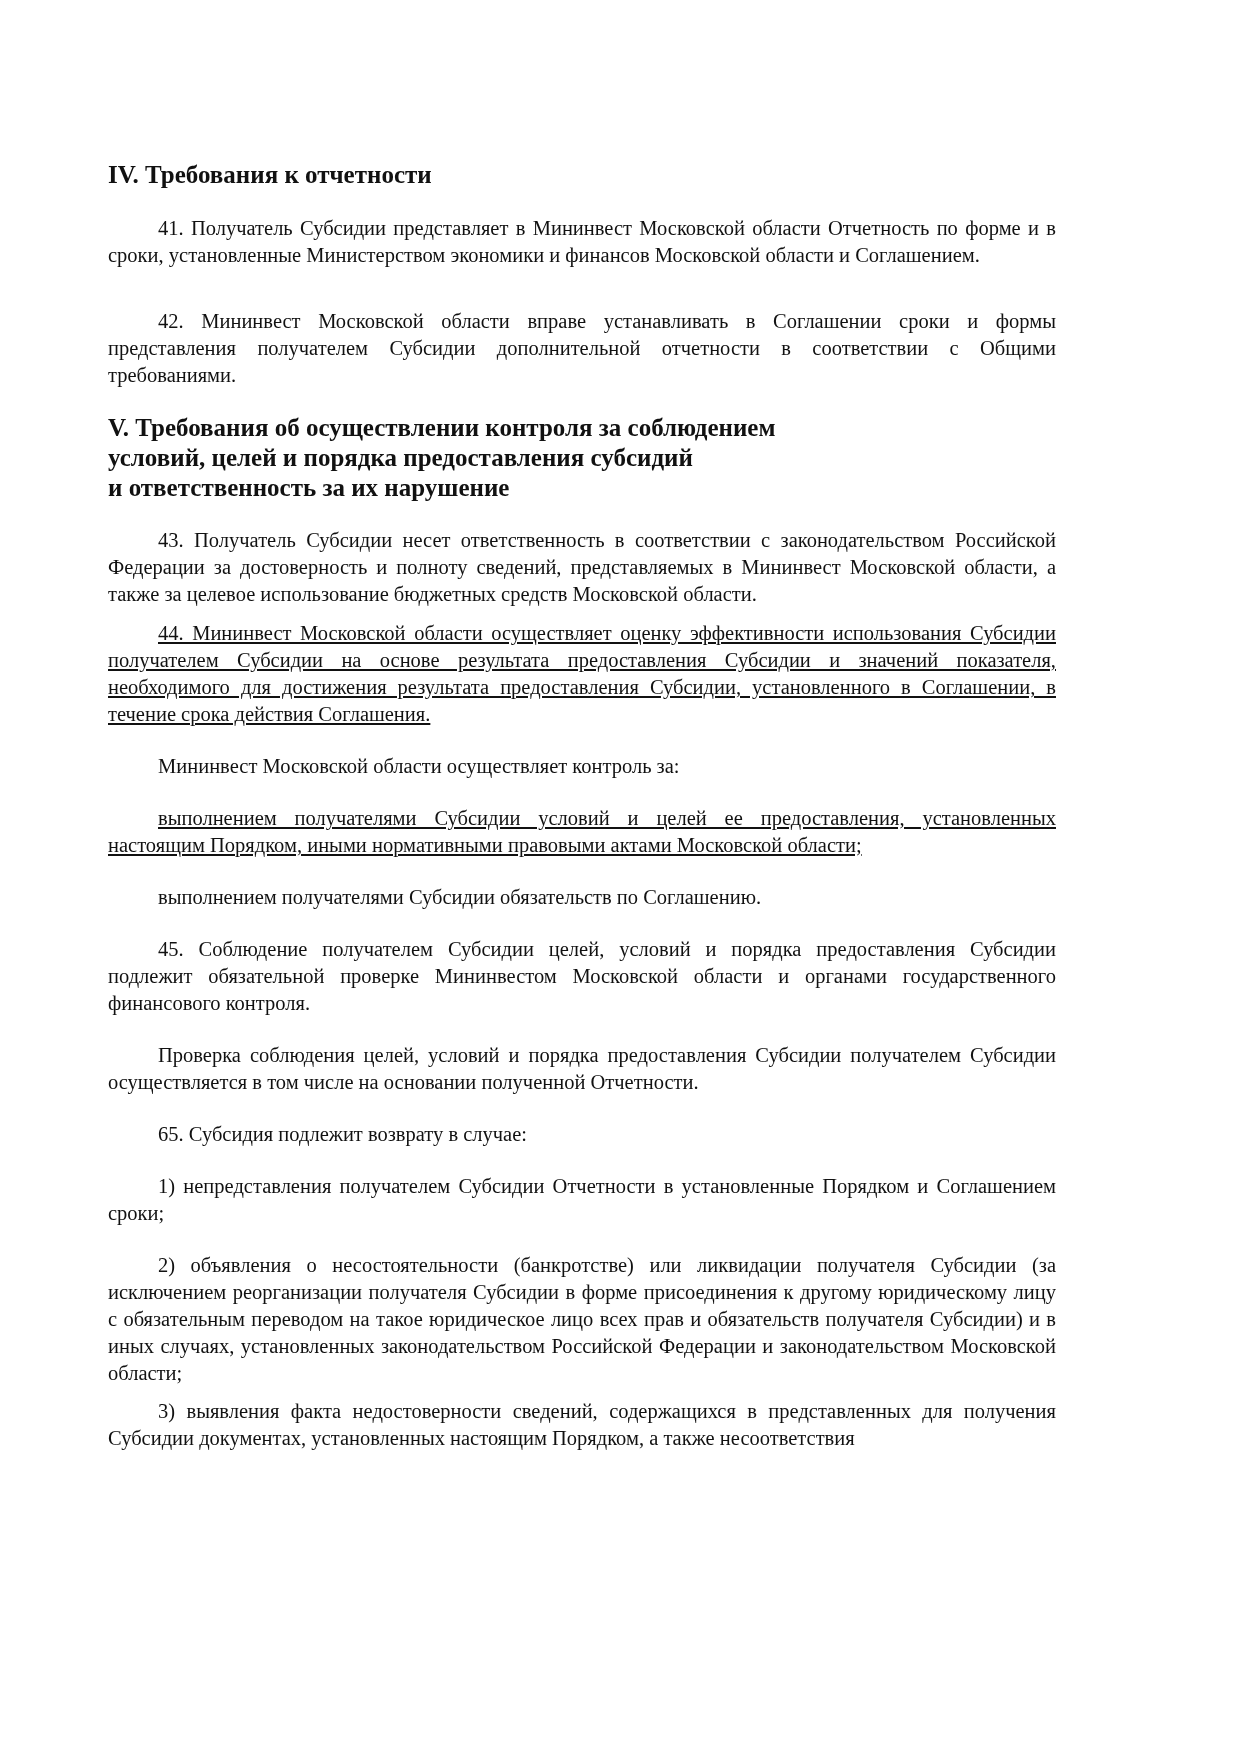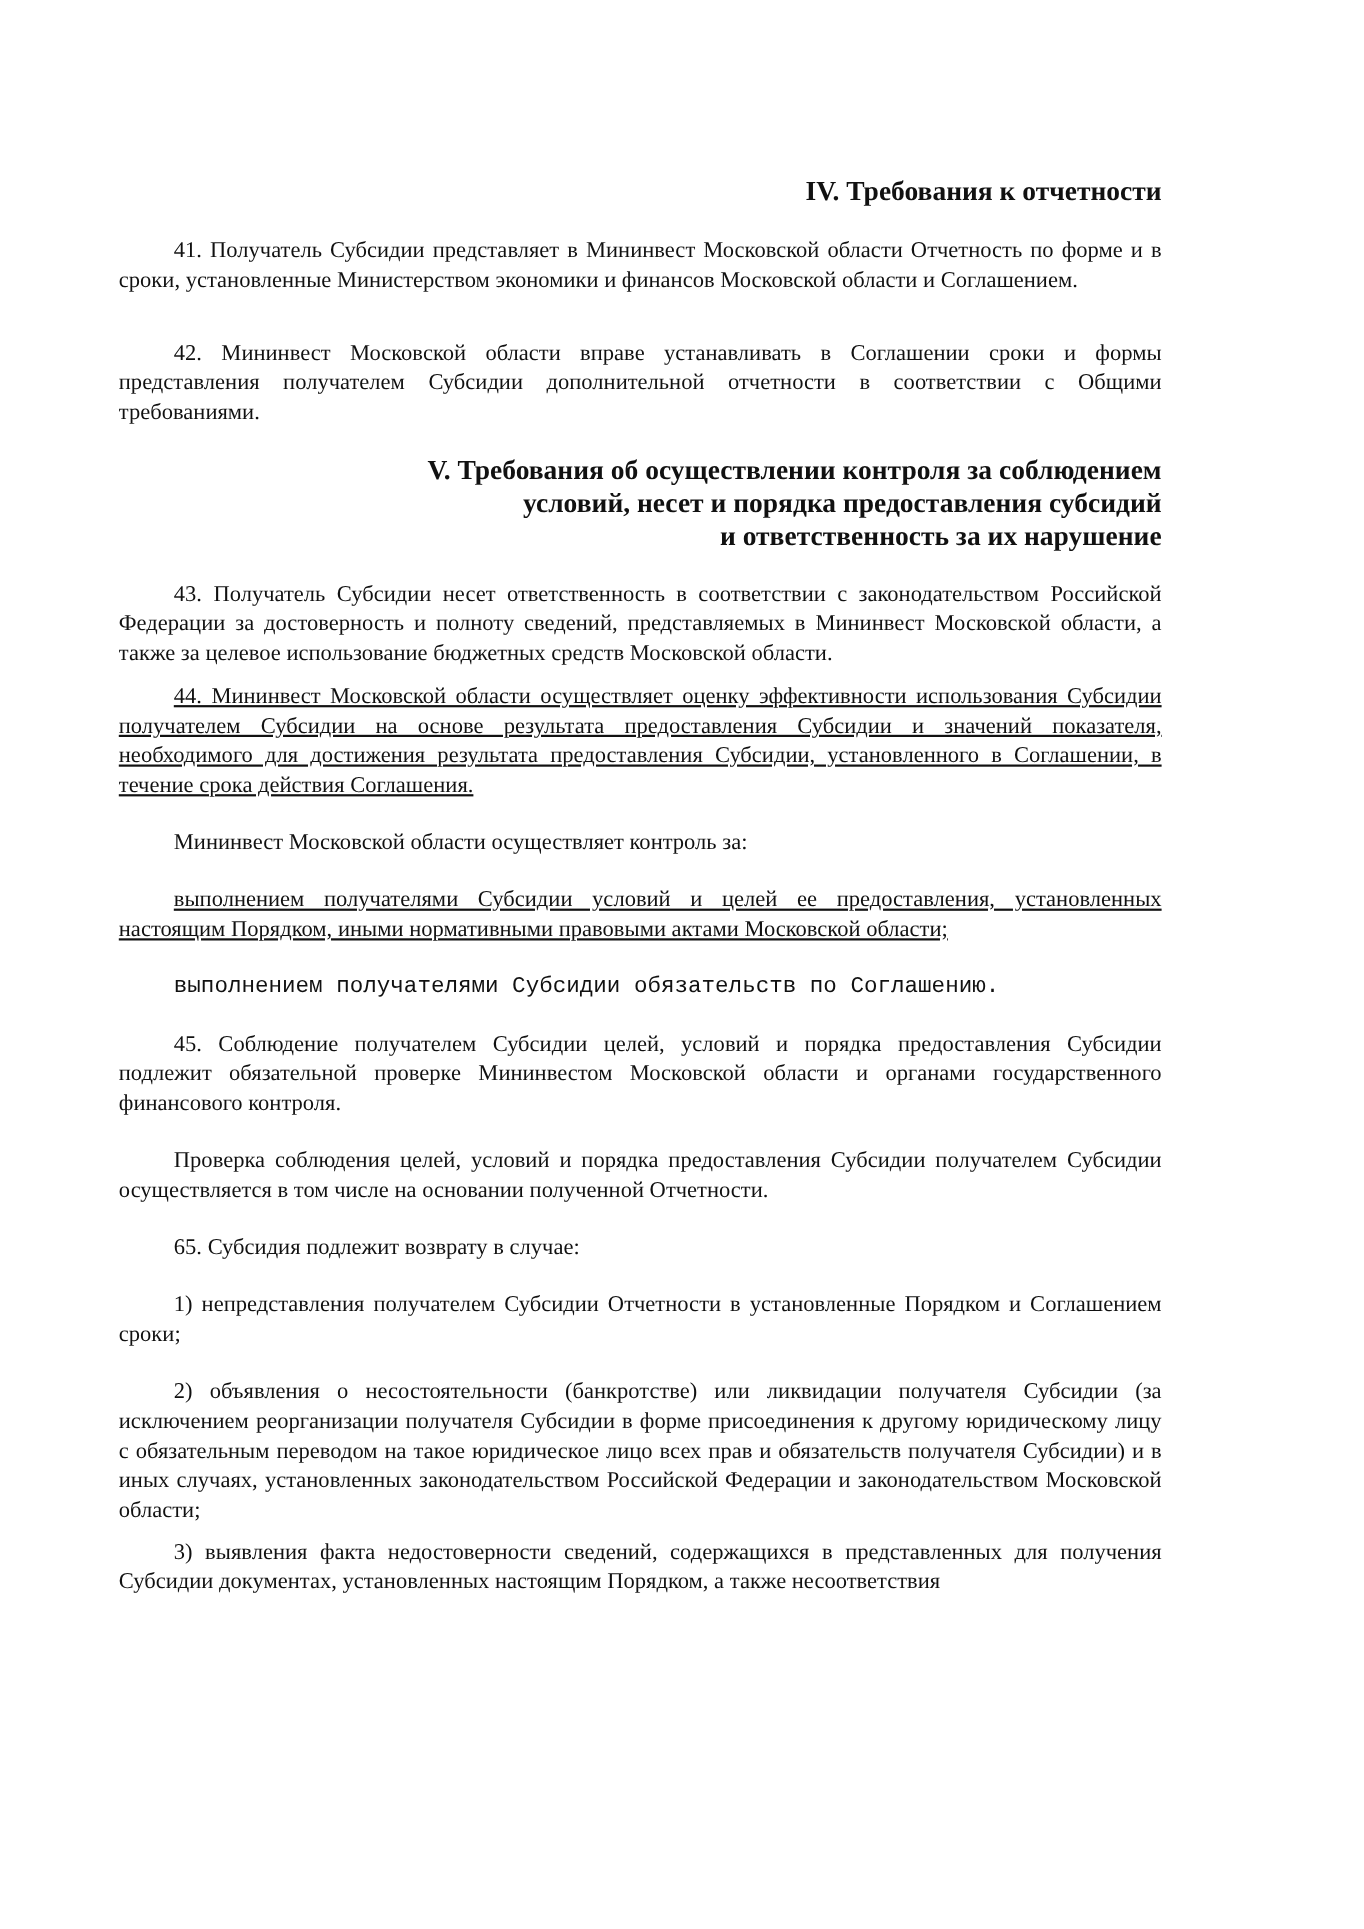--- a/index.html
+++ b/index.html
@@ -18,42 +18,42 @@
     .page {
       position: absolute;
       left: 108px;
       top: 160px;
       width: 948px;
     }
     .section-title {
       font-weight: bold;
       font-size: 25px;
       line-height: 30px;
-      text-align: right;
+      text-align: left;
       margin: 0;
     }
     .section-title .line {
       display: block;
     }
     .para {
       font-size: 20.5px;
       line-height: 27px;
       text-align: justify;
       text-indent: 50px;
       margin: 0;
     }
     #title-iv { margin-top: 0; }
     #p41 { margin-top: 25px; }
     #p42 { margin-top: 39px; }
     #title-v { margin-top: 24px; }
     #p43 { margin-top: 24px; font-family: Liberation Serif, serif; }
     #p44 { margin-top: 12px; text-decoration: underline; }
     #p44b { margin-top: 25px; }
     #p44c { margin-top: 25px; text-decoration: underline; }
-    #p44d { margin-top: 25px; font-family: Liberation Mono, monospace; }
+    #p44d { margin-top: 25px; }
     #p45 { margin-top: 25px; }
     #p45b { margin-top: 25px; }
     #p46 { margin-top: 25px; }
     #p46-1 { margin-top: 25px; }
     #p46-2 { margin-top: 25px; }
     #p46-3 { margin-top: 11px; }
   </style>
 </head>
 <body>
 
@@ -61,21 +61,21 @@
 
   <h2 class="section-title" id="title-iv">
     <span class="line">IV. Требования к отчетности</span>
   </h2>
 
   <p class="para" id="p41">41. Получатель Субсидии представляет в Мининвест Московской области Отчетность по форме и в сроки, установленные Министерством экономики и финансов Московской области и Соглашением.</p>
   <p class="para" id="p42">42. Мининвест Московской области вправе устанавливать в Соглашении сроки и формы представления получателем Субсидии дополнительной отчетности в соответствии с Общими требованиями.</p>
 
   <h2 class="section-title" id="title-v">
     <span class="line">V. Требования об осуществлении контроля за соблюдением</span>
-    <span class="line">условий, несет и порядка предоставления субсидий</span>
+    <span class="line">условий, целей и порядка предоставления субсидий</span>
     <span class="line">и ответственность за их нарушение</span>
   </h2>
 
   <p class="para" id="p43">43. Получатель Субсидии несет ответственность в соответствии с законодательством Российской Федерации за достоверность и полноту сведений, представляемых в Мининвест Московской области, а также за целевое использование бюджетных средств Московской области.</p>
   <p class="para" id="p44">44. Мининвест Московской области осуществляет оценку эффективности использования Субсидии получателем Субсидии на основе результата предоставления Субсидии и значений показателя, необходимого для достижения результата предоставления Субсидии, установленного в Соглашении, в течение срока действия Соглашения.</p>
   <p class="para" id="p44b">Мининвест Московской области осуществляет контроль за:</p>
   <p class="para" id="p44c">выполнением получателями Субсидии условий и целей ее предоставления, установленных настоящим Порядком, иными нормативными правовыми актами Московской области;</p>
   <p class="para" id="p44d">выполнением получателями Субсидии обязательств по Соглашению.</p>
   <p class="para" id="p45">45. Соблюдение получателем Субсидии целей, условий и порядка предоставления Субсидии подлежит обязательной проверке Мининвестом Московской области и органами государственного финансового контроля.</p>
   <p class="para" id="p45b">Проверка соблюдения целей, условий и порядка предоставления Субсидии получателем Субсидии осуществляется в том числе на основании полученной Отчетности.</p>

